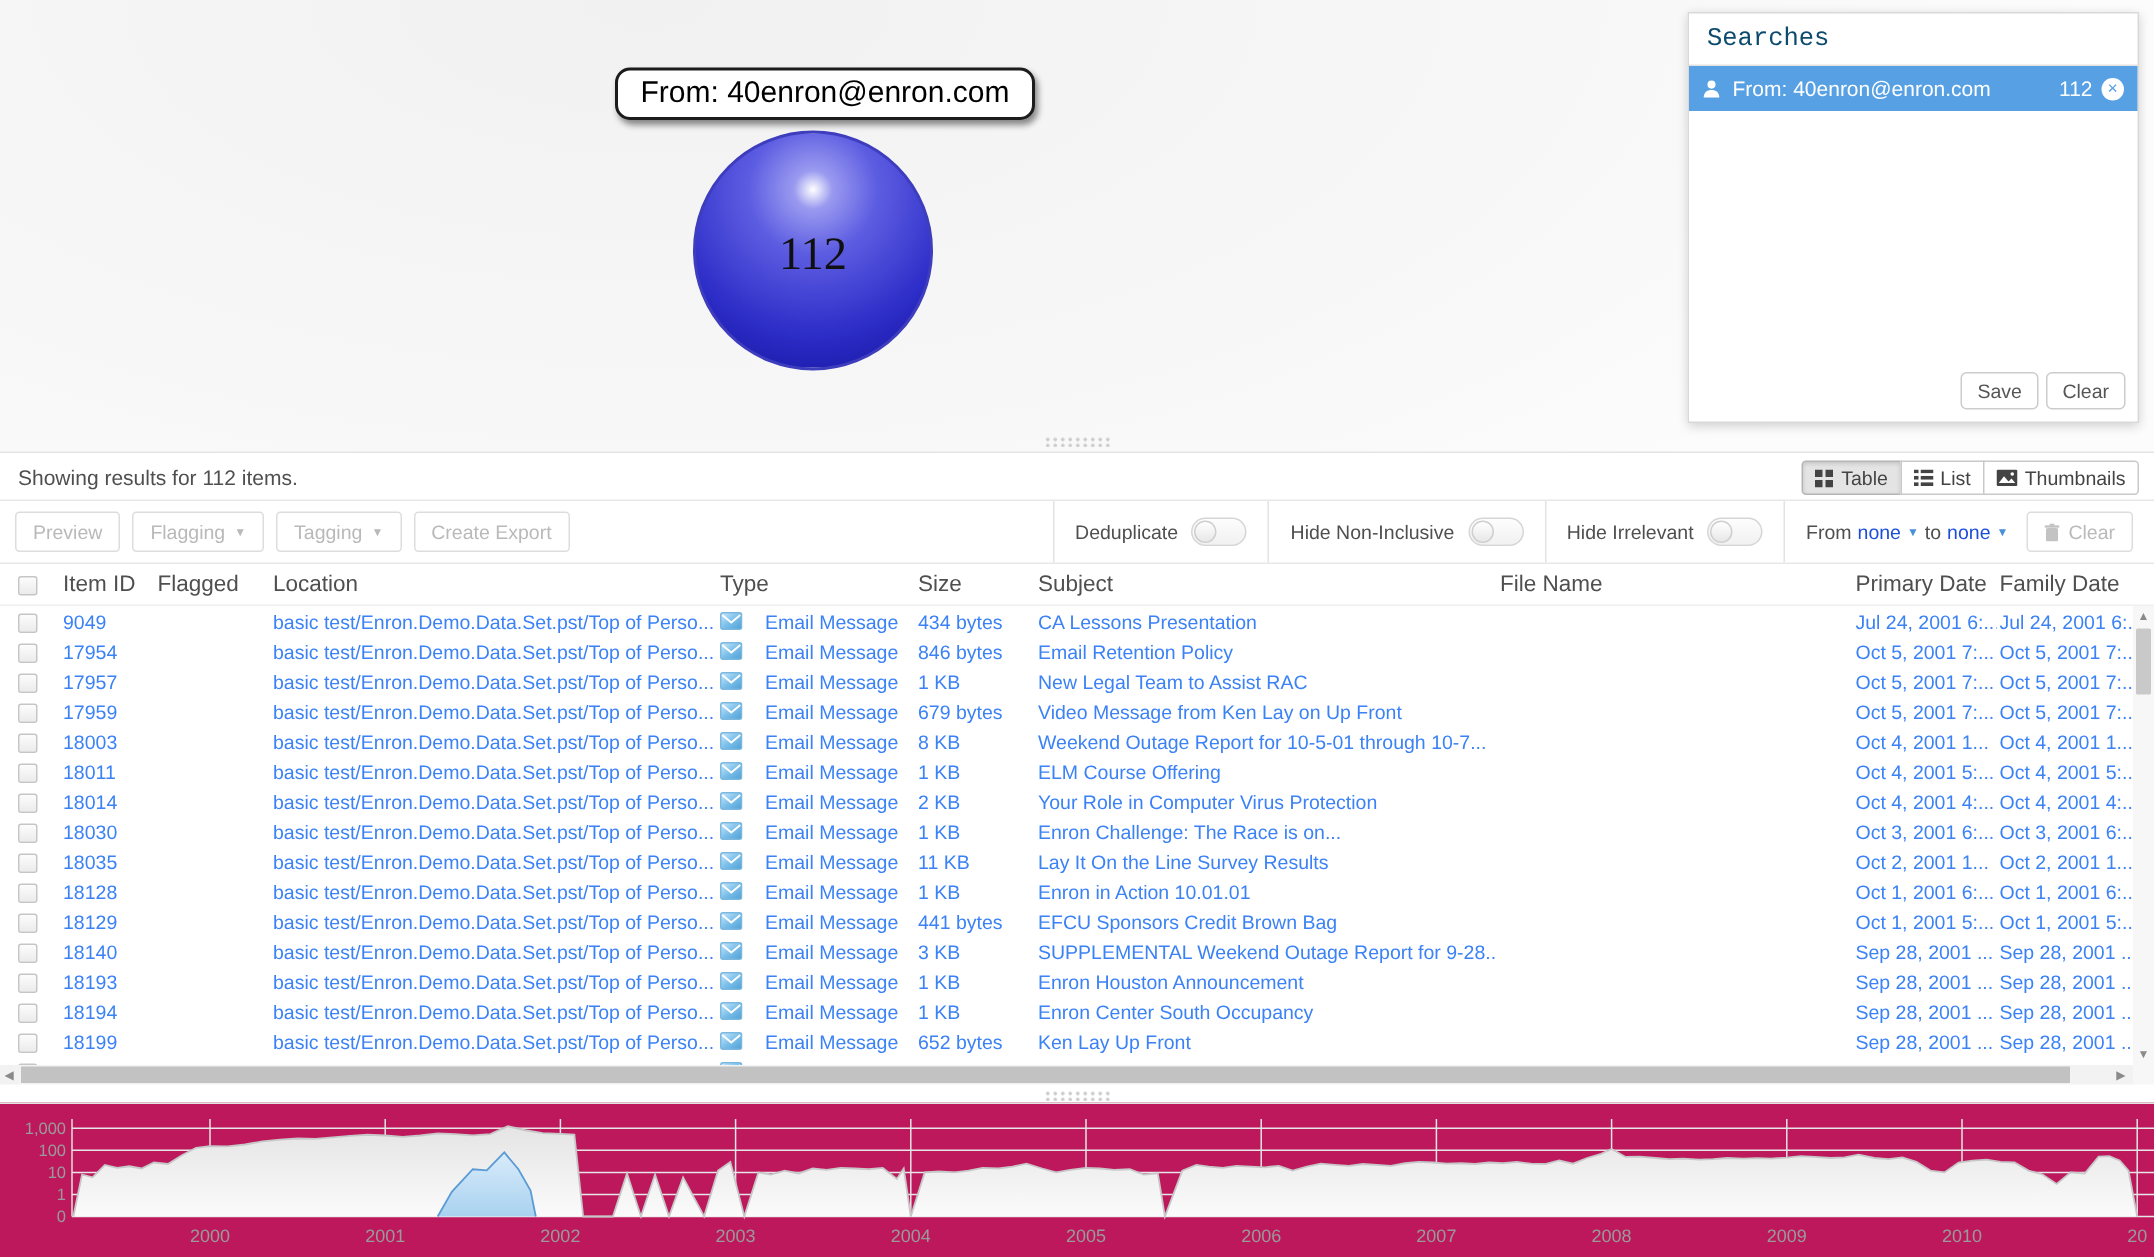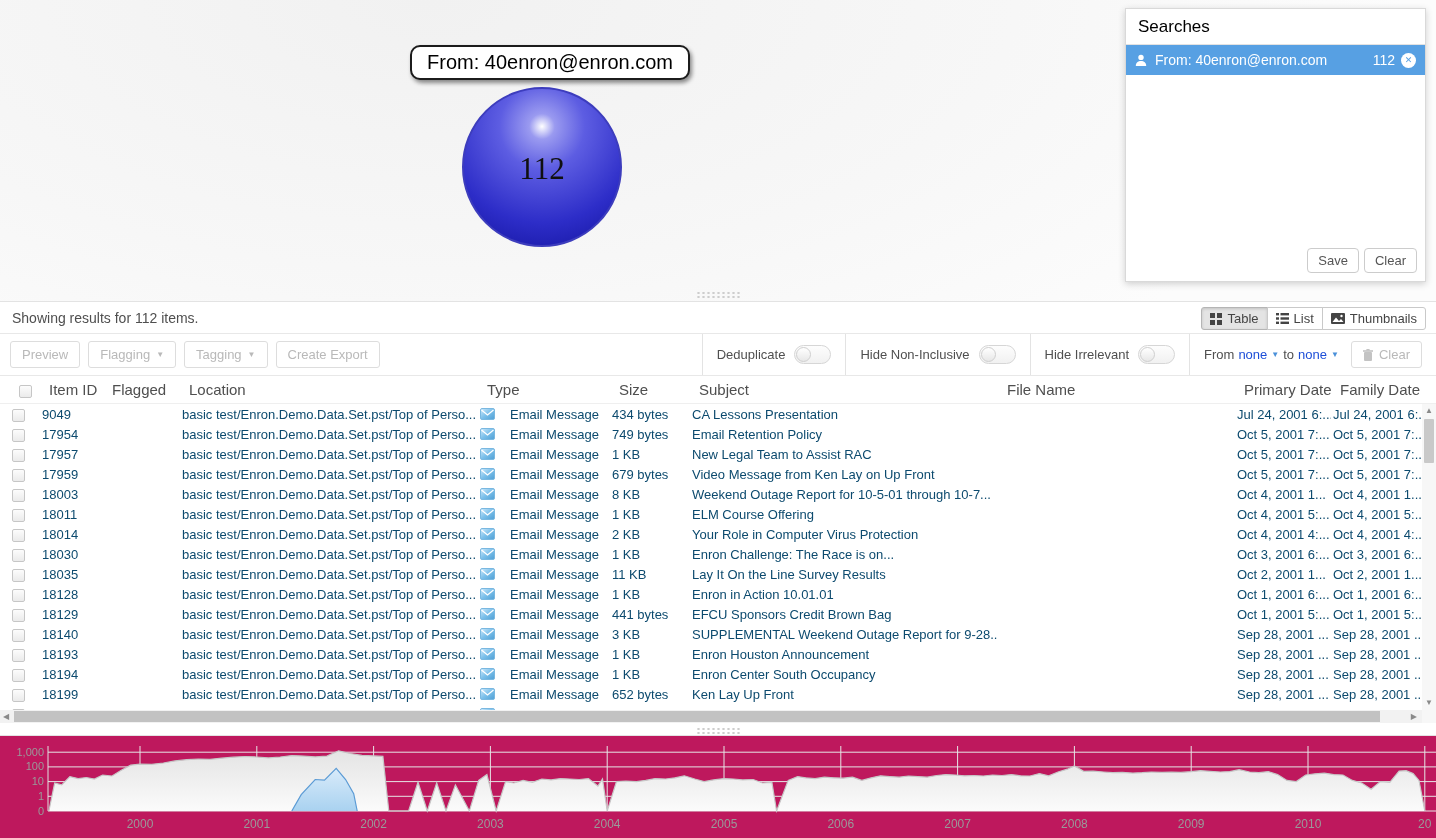--- a/index.html
+++ b/index.html
@@ -14,21 +14,21 @@
     border:2px solid #1c1c1c; border-radius:10px; padding:4px 15px;
     font-size:20px; color:#000; box-shadow:2px 3px 4px rgba(0,0,0,.45); white-space:nowrap; }
   #bubble { position:absolute; left:462px; top:87px; width:160px; height:160px; border-radius:50%;
     background:radial-gradient(circle at 50% 24%, #ffffff 0%, #9a9af0 9%, #5d5de2 30%, #2d2dc8 68%, #1d1dae 88%, #4343c6 100%);
     border:2px solid #3d3dbd; display:flex; align-items:center; justify-content:center; }
   #bubble .num { font-family:"Liberation Serif","DejaVu Serif",serif; font-size:31px; color:#101010; margin-top:4px; }
 
   
   #searches { position:absolute; left:1125px; top:8px; width:301px; height:274px; background:#fff;
     border:1px solid #d9d9d9; box-shadow:0 2px 7px rgba(0,0,0,.18); }
-  #searches .title { padding:8px 12px 7px 12px; font-size:17px; color:#000000; border-bottom:1px solid #e2e2e2; }
+  #searches .title { padding:8px 12px 7px 12px; font-size:17px; color:#0c4a6e; border-bottom:1px solid #e2e2e2;font-family:Liberation Mono, monospace; }
   .search-row { height:30px; display:flex; align-items:center; padding:0 9px; color:#fff; font-size:14px; }
   .search-row .lbl { margin-left:8px; flex:1 1 auto; white-space:nowrap; overflow:hidden; }
   .search-row .cnt { margin-right:6px; }
   .search-close { width:15px; height:15px; border-radius:50%; background:#fff; color:inherit;
     display:flex; align-items:center; justify-content:center; font-size:9px; font-weight:bold; cursor:pointer; }
   #searches .btns { position:absolute; right:8px; bottom:8px; display:flex; gap:5px; }
   .panel-btn { background:#fff; border:1px solid #ccc; border-radius:4px; padding:4px 10px;
     font-size:13px; color:#555; }
 
   .dots { position:absolute; width:44px; height:7px;
@@ -66,23 +66,23 @@
   .tgroup.range { gap:4px; }
   .tgroup .clear-btn { margin-left:8px; }
 
   
   .cell { overflow:hidden; white-space:nowrap; padding-left:2px; flex:0 0 auto; }
   .c-check { width:40px; padding-left:12px; }
   .c-id { width:63px; } .c-flag { width:77px; } .c-loc { width:298px; } .c-type { width:132px; }
   .c-size { width:80px; } .c-subj { width:308px; } .c-file { width:237px; } .c-pdate { width:96px; }
   .c-fdate { width:91px; }
   #thead { position:absolute; left:0; top:376px; width:1436px; height:28px; display:flex; align-items:center;
-    font-size:15px; color:#4f4f4f; border-bottom:1px solid #efefef; background:#fff;justify-content:center; }
+    font-size:15px; color:#4f4f4f; border-bottom:1px solid #efefef; background:#fff; }
   #tbody { position:absolute; left:0; top:404px; width:1422px; height:306px; overflow:hidden; background:#fff; }
-  .trow { display:flex; align-items:center; height:20px; font-size:13px; color:#0c4a6e; }
+  .trow { display:flex; align-items:center; height:20px; font-size:13px; color:#3b82f6; }
   .cb { display:inline-block; width:13px; height:13px; border:1px solid #c6c6c6; border-radius:2px;
     background:linear-gradient(#fcfcfc,#ebebeb); vertical-align:middle; }
   .type-wrap { display:flex; align-items:center; gap:15px; }
   .env { display:inline-flex; width:15px; height:12px; }
 
   
   #vscroll { position:absolute; left:1422px; top:404px; width:14px; height:306px; background:#f7f7f7;
     display:flex; flex-direction:column; align-items:center; }
   #vscroll .arr { font-size:8px; color:#8a8a8a; line-height:14px; height:14px; }
   #vscroll .vthumb { width:10px; height:44px; background:#c9c9c9; border-radius:1px; margin-top:1px; }
@@ -275,21 +275,21 @@
           <span class="type-wrap">
             <span class="env">
               <svg width="15" height="12" viewBox="0 0 15 12">
                 <rect x="0.5" y="0.5" width="14" height="11" rx="1.5" fill="url(#envg)" stroke="#7ab8e0"></rect>
                 <path d="M1.5 2 L7.5 7 L13.5 2" stroke="#ffffff" stroke-width="1.3" fill="none"></path>
               </svg>
             </span>
             <span>Email Message</span>
           </span>
         </div>
-        <div class="cell c-size">749 bytes</div>
+        <div class="cell c-size">846 bytes</div>
         <div class="cell c-subj">Email Retention Policy</div>
         <div class="cell c-file"></div>
         <div class="cell c-pdate">Oct 5, 2001 7:...</div>
         <div class="cell c-fdate">Oct 5, 2001 7:...</div>
       </div>
       <div class="trow">
         <div class="cell c-check"><span class="cb"></span></div>
         <div class="cell c-id">17957</div>
         <div class="cell c-flag"></div>
         <div class="cell c-loc">basic test/Enron.Demo.Data.Set.pst/Top of Perso...</div>

